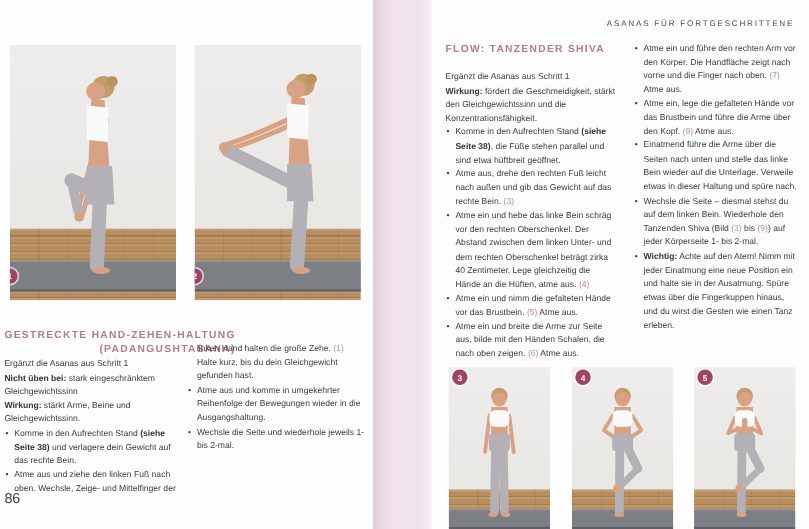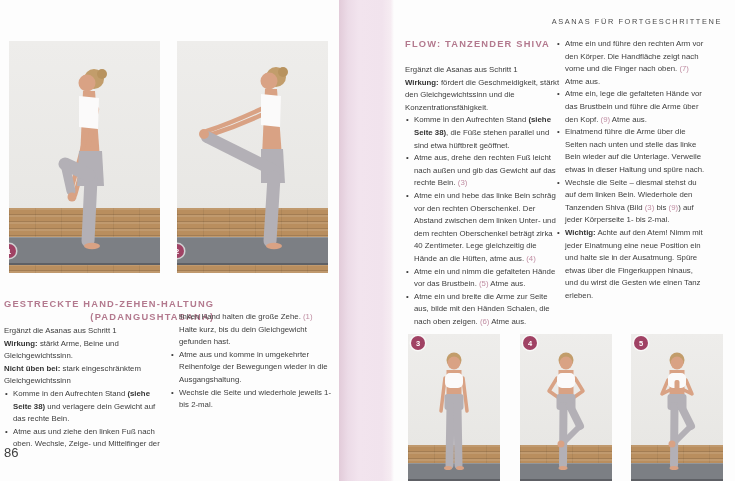--- a/index.html
+++ b/index.html
@@ -101,22 +101,22 @@
   <span class="badge" style="left:-7px;top:203px">2</span>
 </div>
 
 <div class="abs heading" style="left:4px;top:298px">
   <div>GESTRECKTE HAND-ZEHEN-HALTUNG</div>
   <div>(PADANGUSHTASANA)</div>
 </div>
 
 <div class="abs col" style="left:4px;top:325px;width:157px">
     <div class="para"><span>Ergänzt die Asanas aus Schritt 1</span></div>
+    <div class="para"><span class="bold">Nicht üben bei:</span><span> stark eingeschränktem Gleichgewichtssinn</span></div>
     <div class="para"><span class="bold">Wirkung:</span><span> stärkt Arme, Beine und Gleichgewichtssinn.</span></div>
-    <div class="para"><span class="bold">Nicht üben bei:</span><span> stark eingeschränktem Gleichgewichtssinn</span></div>
     <div class="bullet-item"><span>Komme in den Aufrechten Stand </span><span class="bold">(siehe Seite 38)</span><span> und verlagere dein Gewicht auf das rechte Bein.</span></div>
     <div class="bullet-item"><span>Atme aus und ziehe den linken Fuß nach oben. Wechsle, Zeige- und Mittelfinger der</span></div>
   </div>
 <div class="abs col" style="left:170px;top:311px;width:161px">
     <div class="para cont"><span>linken Hand halten die große Zehe. </span><span class="ref">(1)</span><span> Halte kurz, bis du dein Gleichgewicht gefunden hast.</span></div>
     <div class="bullet-item"><span>Atme aus und komme in umgekehrter Reihenfolge der Bewegungen wieder in die Ausgangshaltung.</span></div>
     <div class="bullet-item"><span>Wechsle die Seite und wiederhole jeweils 1- bis 2-mal.</span></div>
   </div>
 
 <div class="abs pagenum">86</div>
@@ -131,21 +131,21 @@
 
 <div class="abs col" style="left:405px;top:64px;width:156px">
     <div class="para"><span>Ergänzt die Asanas aus Schritt 1</span></div>
     <div class="para"><span class="bold">Wirkung:</span><span> fördert die Geschmeidigkeit, stärkt den Gleichgewichtssinn und die Konzentrationsfähigkeit.</span></div>
     <div class="bullet-item"><span>Komme in den Aufrechten Stand </span><span class="bold">(siehe Seite 38)</span><span>, die Füße stehen parallel und sind etwa hüftbreit geöffnet.</span></div>
     <div class="bullet-item"><span>Atme aus, drehe den rechten Fuß leicht nach außen und gib das Gewicht auf das rechte Bein. </span><span class="ref">(3)</span></div>
     <div class="bullet-item"><span>Atme ein und hebe das linke Bein schräg vor den rechten Oberschenkel. Der Abstand zwischen dem linken Unter- und dem rechten Oberschenkel beträgt zirka 40 Zentimeter. Lege gleichzeitig die Hände an die Hüften, atme aus. </span><span class="ref">(4)</span></div>
     <div class="bullet-item"><span>Atme ein und nimm die gefalteten Hände vor das Brustbein. </span><span class="ref">(5)</span><span> Atme aus.</span></div>
     <div class="bullet-item"><span>Atme ein und breite die Arme zur Seite aus, bilde mit den Händen Schalen, die nach oben zeigen. </span><span class="ref">(6)</span><span> Atme aus.</span></div>
   </div>
-<div class="abs col" style="left:556px;top:38px;width:149px">
+<div class="abs col" style="left:576px;top:38px;width:149px">
     <div class="bullet-item"><span>Atme ein und führe den rechten Arm vor den Körper. Die Handfläche zeigt nach vorne und die Finger nach oben. </span><span class="ref">(7)</span><span> Atme aus.</span></div>
     <div class="bullet-item"><span>Atme ein, lege die gefalteten Hände vor das Brustbein und führe die Arme über den Kopf. </span><span class="ref">(9)</span><span> Atme aus.</span></div>
     <div class="bullet-item"><span>Einatmend führe die Arme über die Seiten nach unten und stelle das linke Bein wieder auf die Unterlage. Verweile etwas in dieser Haltung und spüre nach.</span></div>
     <div class="bullet-item"><span>Wechsle die Seite – diesmal stehst du auf dem linken Bein. Wiederhole den Tanzenden Shiva (Bild </span><span class="ref">(3)</span><span> bis </span><span class="ref">(9)</span><span>) auf jeder Körperseite 1- bis 2-mal.</span></div>
     <div class="bullet-item"><span class="bold">Wichtig:</span><span> Achte auf den Atem! Nimm mit jeder Einatmung eine neue Position ein und halte sie in der Ausatmung. Spüre etwas über die Fingerkuppen hinaus, und du wirst die Gesten wie einen Tanz erleben.</span></div>
   </div>
 
 <div class="photo" style="left:408px;top:334px;width:92px;height:147px">
   <div class="band wall" style="top:0;height:111px"></div>
   <div class="band wood" style="top:111px;height:36px"></div>

